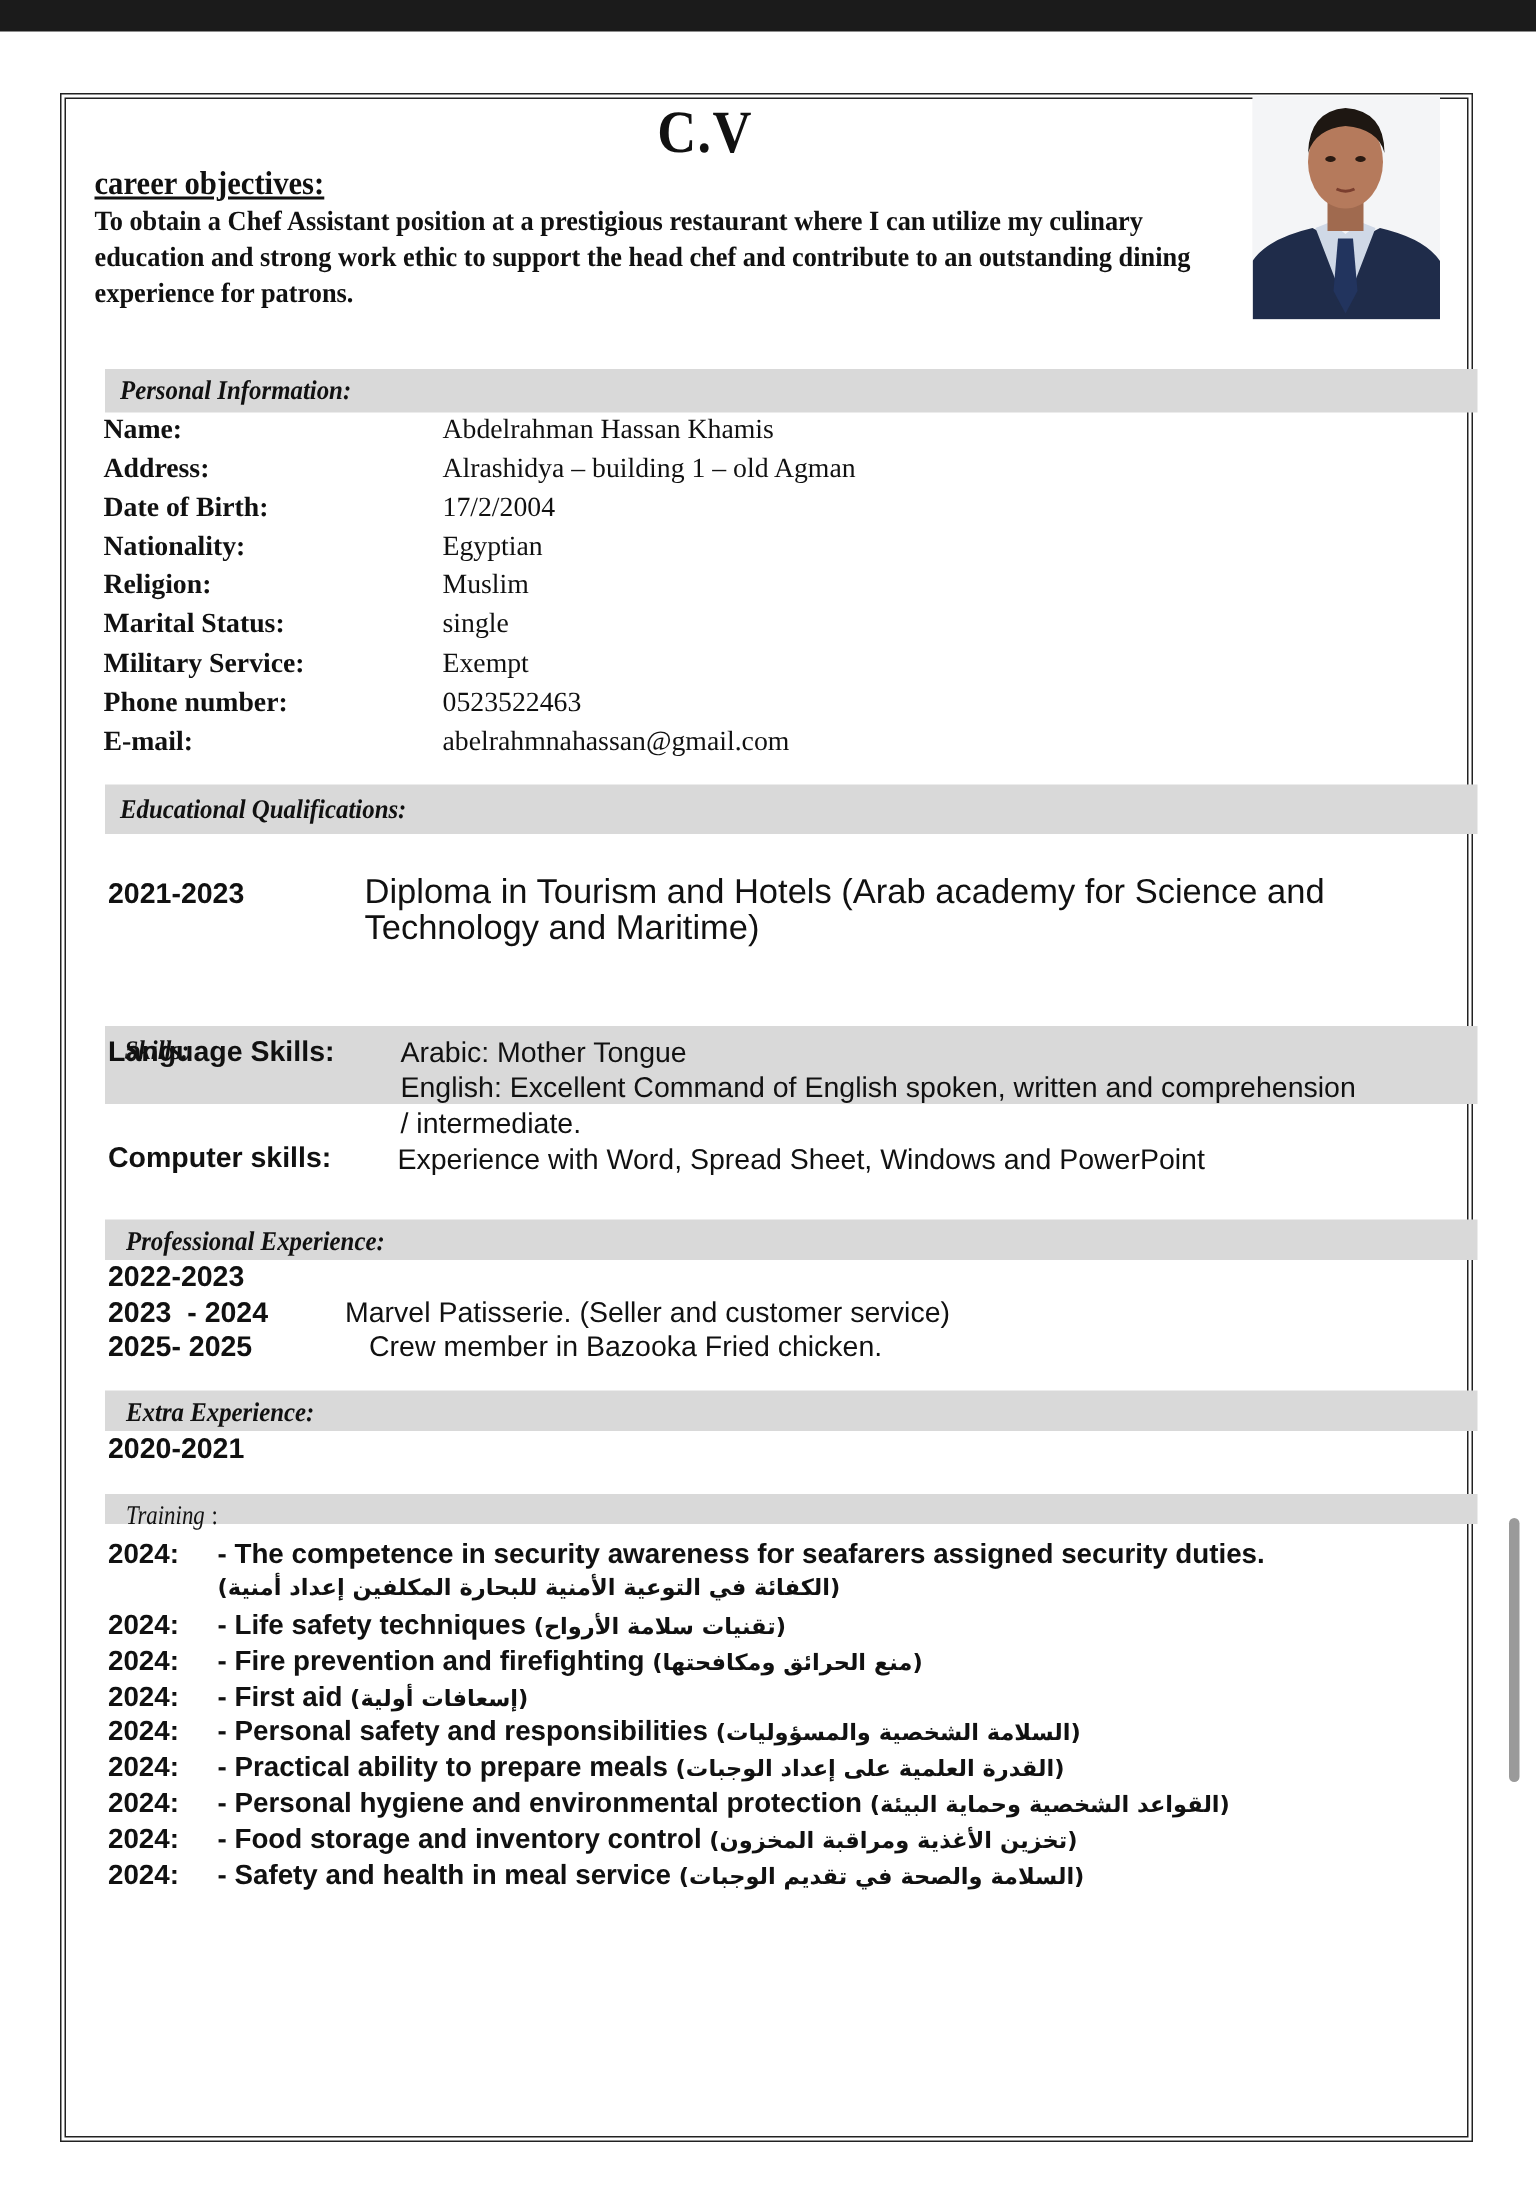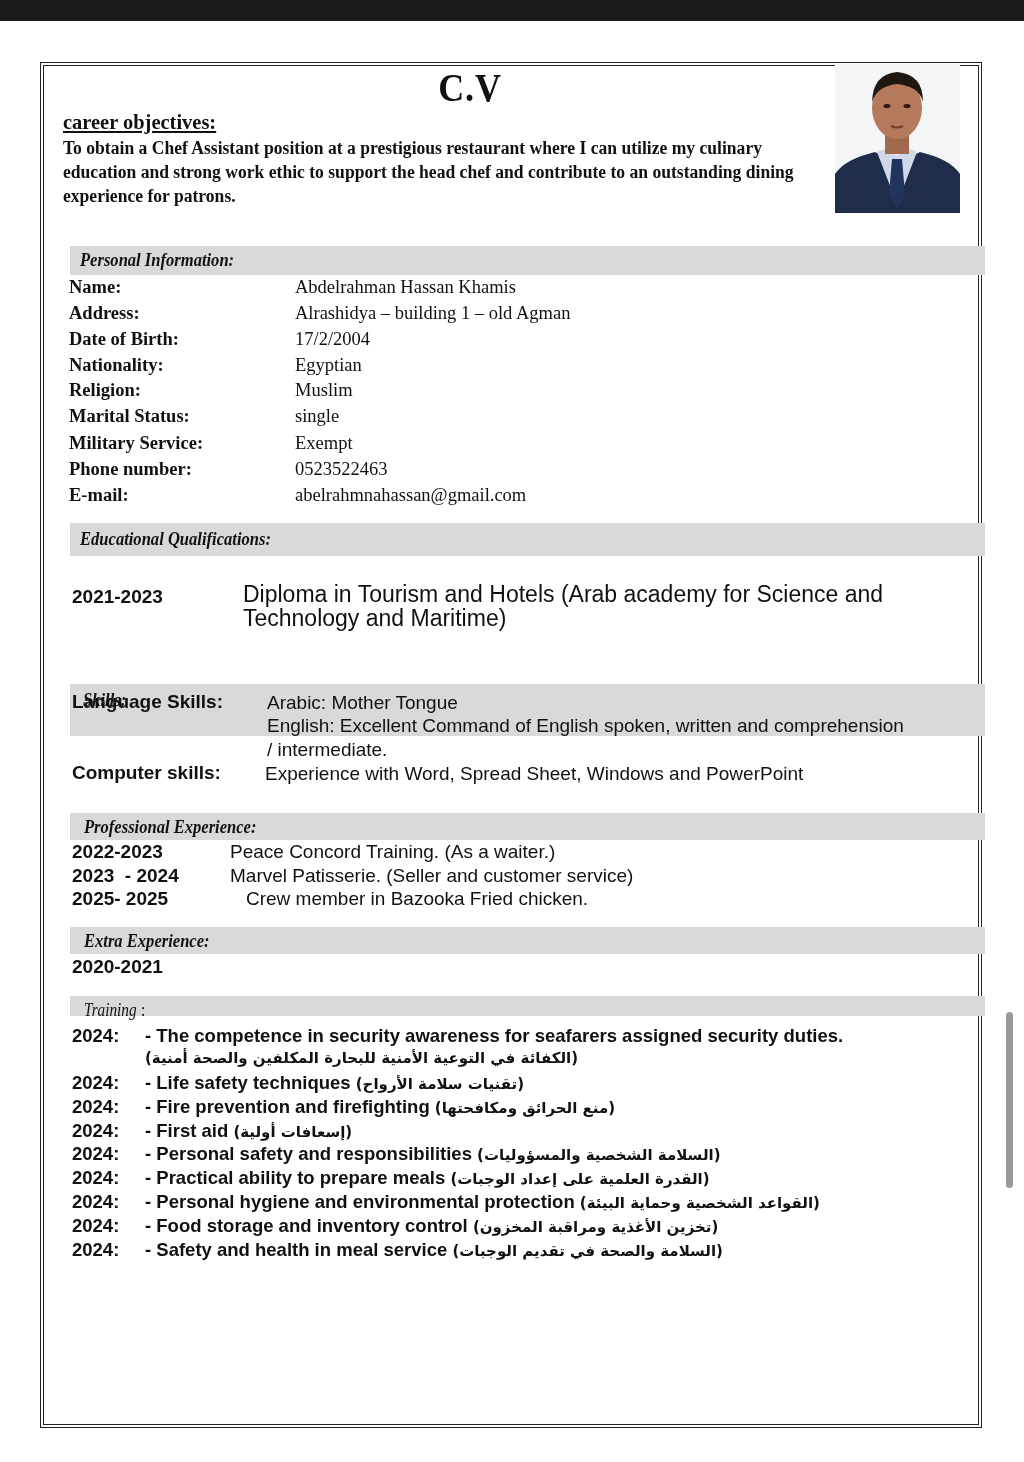--- a/index.html
+++ b/index.html
@@ -149,41 +149,40 @@
   <div class="abs sans sk-text" style="left:267px;top:691px;">Arabic: Mother Tongue</div>
   <div class="abs sans sk-text" style="left:267px;top:714px;">English: Excellent Command of English spoken, written and comprehension</div>
   <div class="abs sans sk-text" style="left:267px;top:738px;">/ intermediate.</div>
   <div class="abs sans sk-label" style="left:72px;top:762px;">Computer skills:</div>
   <div class="abs sans sk-text" style="left:265px;top:762px;">Experience with Word, Spread Sheet, Windows and PowerPoint</div>
 
   <div class="band" style="top:813px;height:27px;line-height:28px;padding-left:14px;">
     <span>Professional Experience:</span>
   </div>
   <div class="abs sans exp-year" style="left:72px;top:841px;">2022-2023</div>
-  <div class="abs sans exp-text" style="left:230px;top:841px;">Peace Concord Training. (As a waiter.)</div>
   <div class="abs sans exp-year" style="left:72px;top:865px;white-space:pre;">2023  - 2024</div>
   <div class="abs sans exp-text" style="left:230px;top:865px;">Marvel Patisserie. (Seller and customer service)</div>
   <div class="abs sans exp-year" style="left:72px;top:888px;">2025- 2025</div>
   <div class="abs sans exp-text" style="left:230px;top:888px;margin-left:16px;">Crew member in Bazooka Fried chicken.</div>
 
   <div class="band" style="top:927px;height:27px;line-height:28px;padding-left:14px;">
     <span>Extra Experience:</span>
   </div>
   <div class="abs sans exp-year" style="left:72px;top:956px;">2020-2021</div>
 
   <div class="band" style="top:996px;height:20px;line-height:28px;padding-left:14px;font-weight:normal;">
     <span><span>Training</span><span style="font-style:normal;">:</span></span>
   </div>
 
   <div class="tr-row" style="top:1024px;">
     <span class="tr-year">2024:</span>
     <span class="tr-text">- The competence in security awareness for seafarers assigned security duties.</span>
   </div>
   <div class="tr-row" style="top:1047px;">
-    <span class="tr-text ar">(الكفائة في التوعية الأمنية للبحارة المكلفين والصحة أمنية)</span>
+    <span class="tr-text ar">(الكفائة في التوعية الأمنية للبحارة المكلفين إعداد أمنية)</span>
   </div>
 
   <div class="tr-row" style="top:1071px;">
     <span class="tr-year">2024:</span>
     <span class="tr-text"><span>- Life safety techniques</span> <span class="ar">(تقنيات سلامة الأرواح)</span></span>
   </div>
   <div class="tr-row" style="top:1095px;">
     <span class="tr-year">2024:</span>
     <span class="tr-text"><span>- Fire prevention and firefighting</span> <span class="ar">(منع الحرائق ومكافحتها)</span></span>
   </div>

